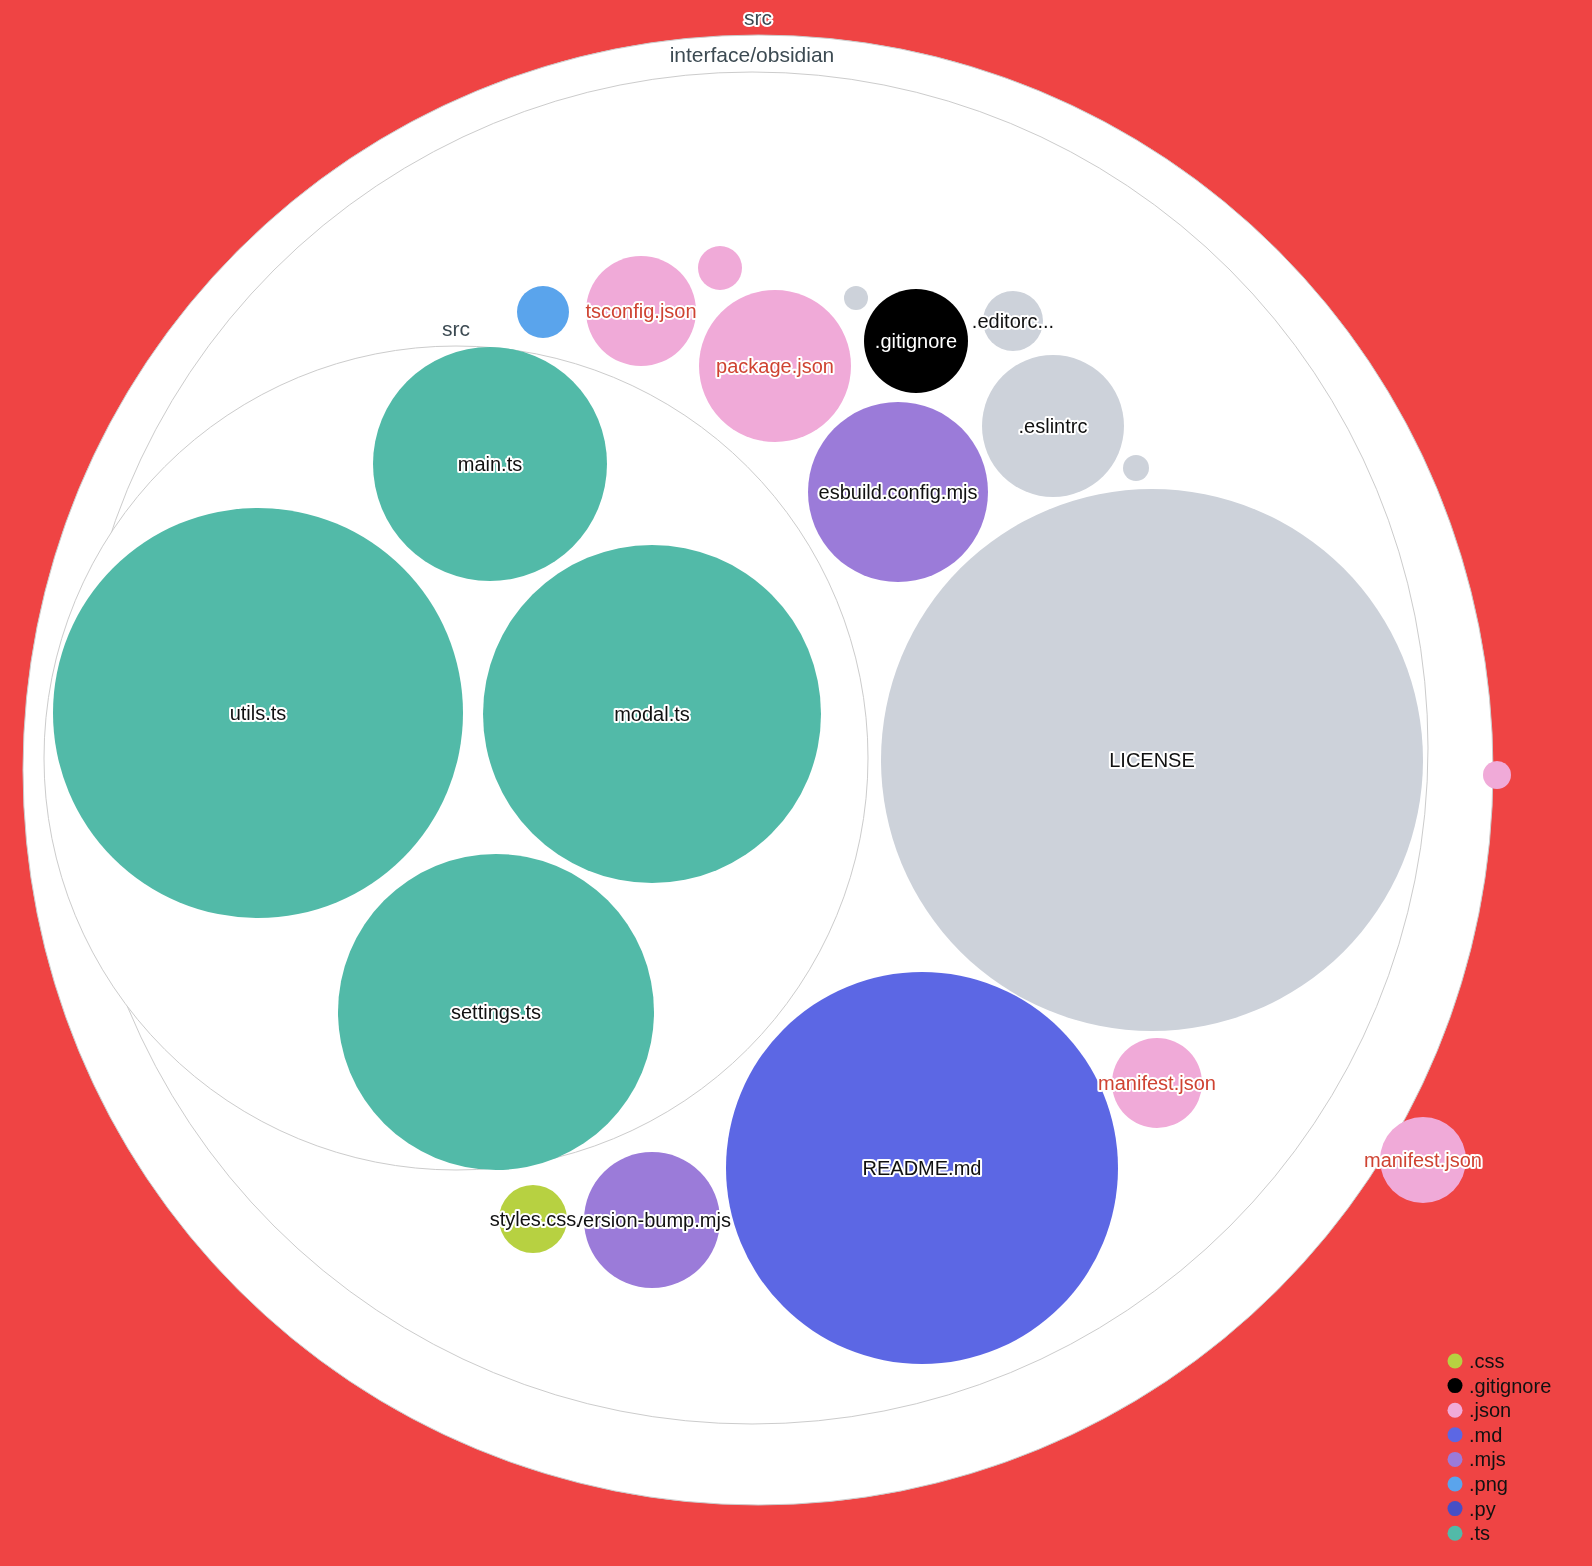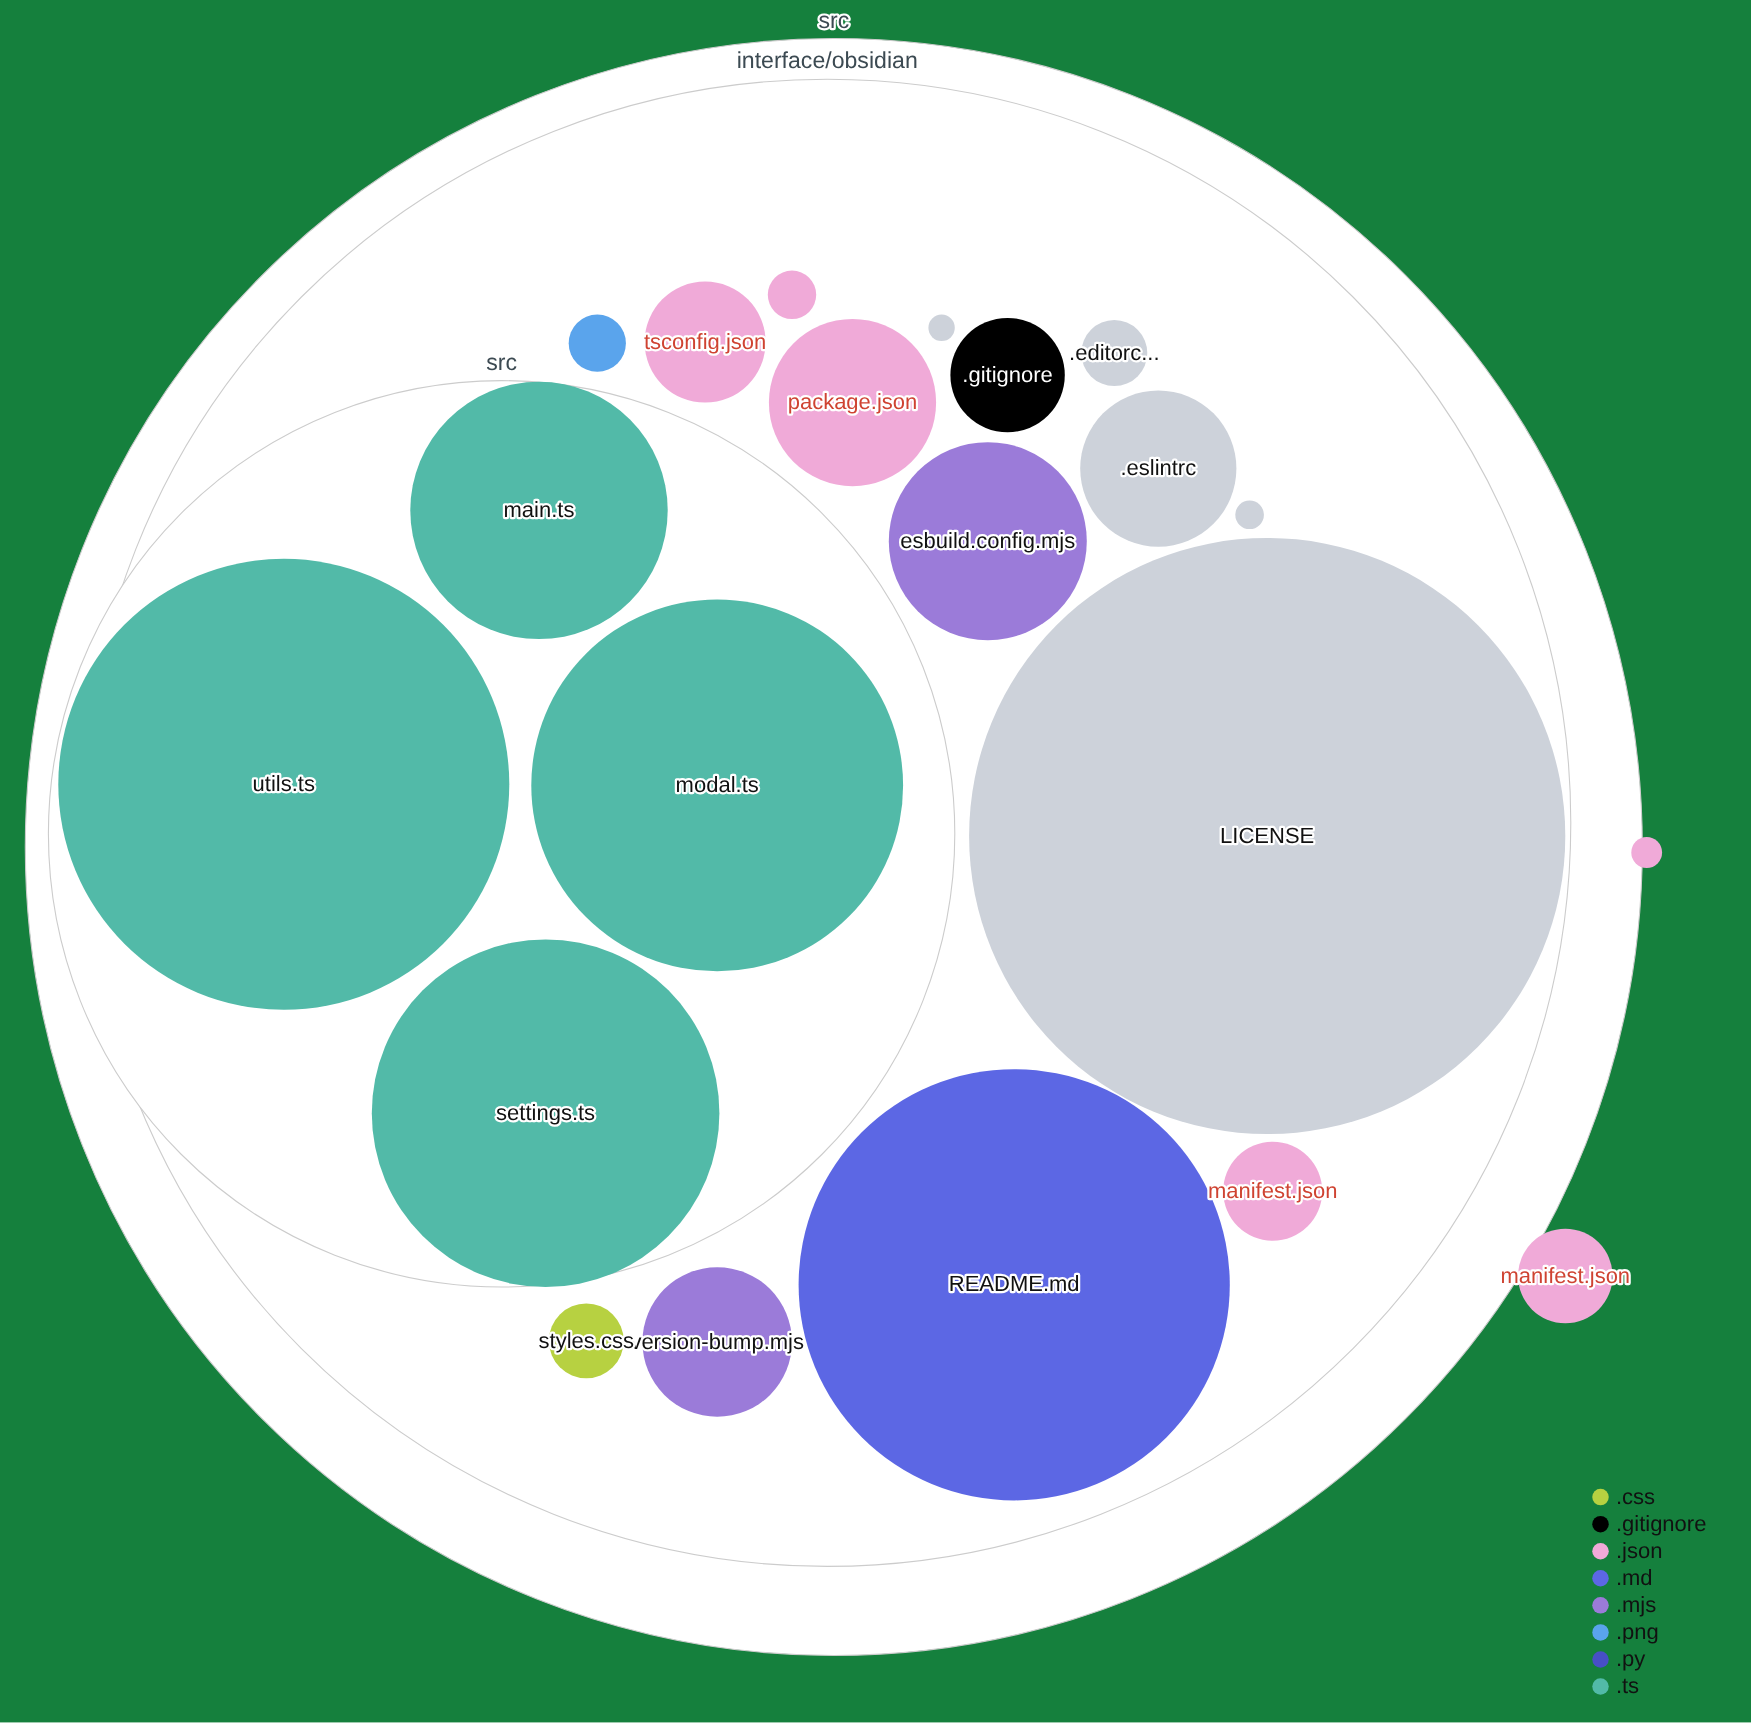--- a/index.html
+++ b/index.html
@@ -1,21 +1,21 @@
 <!DOCTYPE html>
 <html><head>
 <meta charset="utf-8">
 <style>
   html, body { margin: 0; padding: 0; background: #ffffff; }
   .stage {
     position: relative;
     width: 1592px;
     height: 1566px;
     font-family: "Liberation Sans", sans-serif;
-    background: #15803d;
+    background: #ef4444;
     overflow: hidden;
   }
   svg { display: block; }
   .lbl {
     font-family: "Liberation Sans", sans-serif;
     font-size: 20px;
     paint-order: stroke;
     stroke: #ffffff;
     stroke-width: 4px;
     stroke-linejoin: round;

